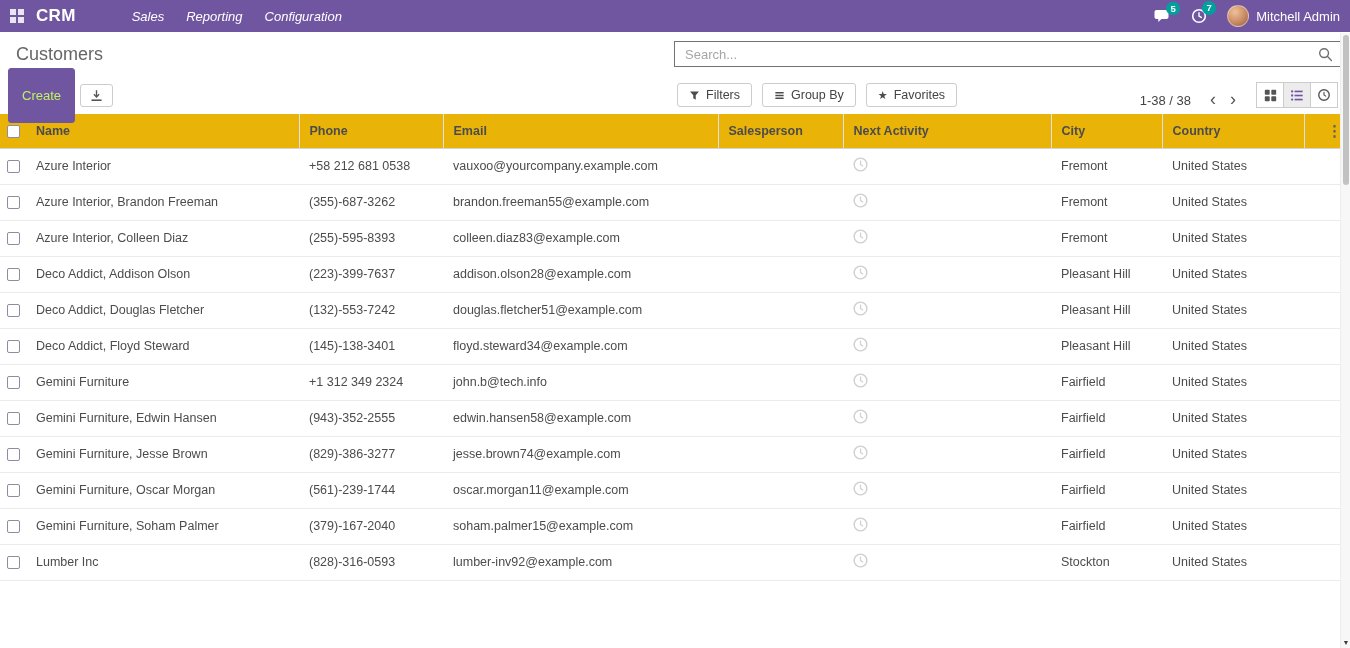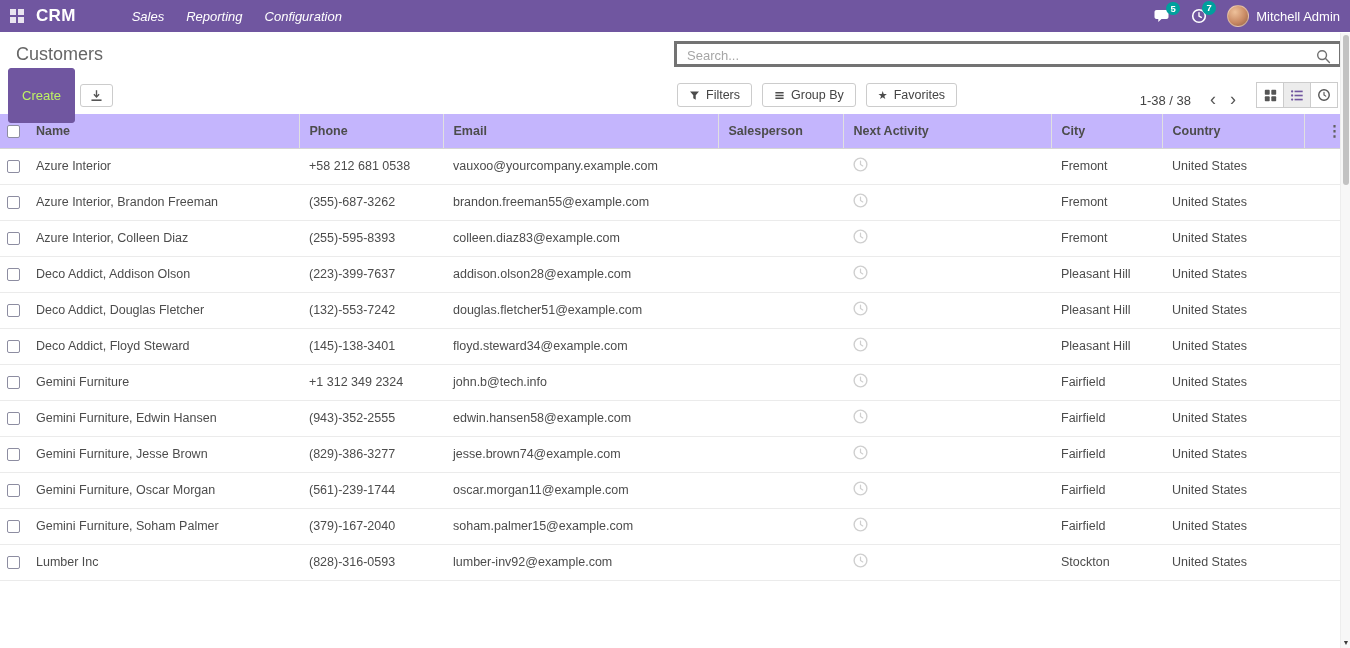--- a/index.html
+++ b/index.html
@@ -22,43 +22,43 @@
   .icon-badge{position:relative;display:flex;align-items:center;cursor:pointer;}
   .badge{position:absolute;top:-7px;right:-9px;background:var(--badge);color:#fff;border-radius:9px;
          font-size:9.5px;line-height:1;padding:2px 4.5px;font-weight:700;}
   .user{display:flex;align-items:center;gap:7px;font-size:13px;cursor:pointer;}
   .avatar{width:22px;height:22px;border-radius:50%;
           background:radial-gradient(circle at 35% 30%,#eec19a 0%,#c98a64 55%,#8d5c41 100%);
           border:1px solid rgba(255,255,255,.4);}
   
   .cp-top{height:44px;display:flex;align-items:center;padding:0 8px 0 16px;gap:22px;}
   .page-title{font-size:18px;color:#666;font-weight:400;}
-  .search-box{margin-left:auto;width:668px;height:26px;border:3px solid #737373;background:#fff;
-              display:flex;align-items:flex-end;padding:0 8px;}
+  .search-box{margin-left:auto;width:668px;height:26px;border:1px solid #737373;background:#fff;
+              display:flex;align-items:center;padding:0 8px;}
   .search-box input{border:none;outline:none;flex:1;font-size:13px;color:#333;font-family:inherit;background:transparent;}
   .search-box input::placeholder{color:#a6a6a6;}
   .cp-bottom{height:38px;position:relative;display:flex;align-items:center;padding:0 12px 0 8px;}
   button{font-family:inherit;cursor:pointer;}
   .btn-create{background:var(--primary);color:#bef264;border:1px solid var(--primary);border-radius:3px;
               font-size:13px;padding:19px 13px;}
   .btn-export{background:#fff;border:1px solid #ccc;border-radius:3px;padding:4px 9px;margin-left:5px;
               display:inline-flex;align-items:center;}
   .filter-group{position:absolute;left:677px;display:flex;gap:10px;}
   .btn-light{background:#fff;border:1px solid #ccc;border-radius:3px;color:#444;font-size:12.5px;
              padding:4px 11px;display:inline-flex;align-items:center;gap:6px;}
   .right-group{margin-left:auto;display:flex;align-items:flex-end;}
   .pager-text{font-size:13px;color:#444;margin-right:12px;}
   .pager-btn{background:none;border:none;font-size:18px;line-height:1;color:#555;padding:0 7px;}
   .view-switcher{display:flex;margin-left:14px;}
   .vs-btn{width:28px;height:26px;background:#fff;border:1px solid #ccc;display:flex;align-items:center;
           justify-content:center;margin-left:-1px;padding:0;}
   .vs-btn.active{background:#ececec;}
   
   table{width:1350px;table-layout:fixed;border-collapse:collapse;font-size:12.5px;color:#4c4c4c;}
-  thead th{background:#c4b5fd;height:34px;text-align:left;font-weight:700;padding:0 10px;
+  thead th{background:#eab308;height:34px;text-align:left;font-weight:700;padding:0 10px;
            border-bottom:1px solid #d4d4d4;border-right:1px solid #e0e0e0;cursor:pointer;white-space:nowrap;
            overflow:hidden;}
   thead th.no-sep{border-right:none;cursor:default;}
   tbody td{height:36px;padding:0 10px;border-bottom:1px solid #ebebeb;background:#fff;
            white-space:nowrap;overflow:hidden;text-overflow:ellipsis;}
   .cell-check{padding:0 0 0 7px;}
   input[type=checkbox]{appearance:none;-webkit-appearance:none;width:13px;height:13px;border:1px solid #8d8da1;
                        border-radius:2px;background:#fff;margin:0;vertical-align:middle;cursor:pointer;}
   .clock-wrap{display:inline-flex;align-items:center;cursor:pointer;}
   .dots{color:#5f5f5f;font-size:15px;font-weight:700;cursor:pointer;display:inline-block;}

